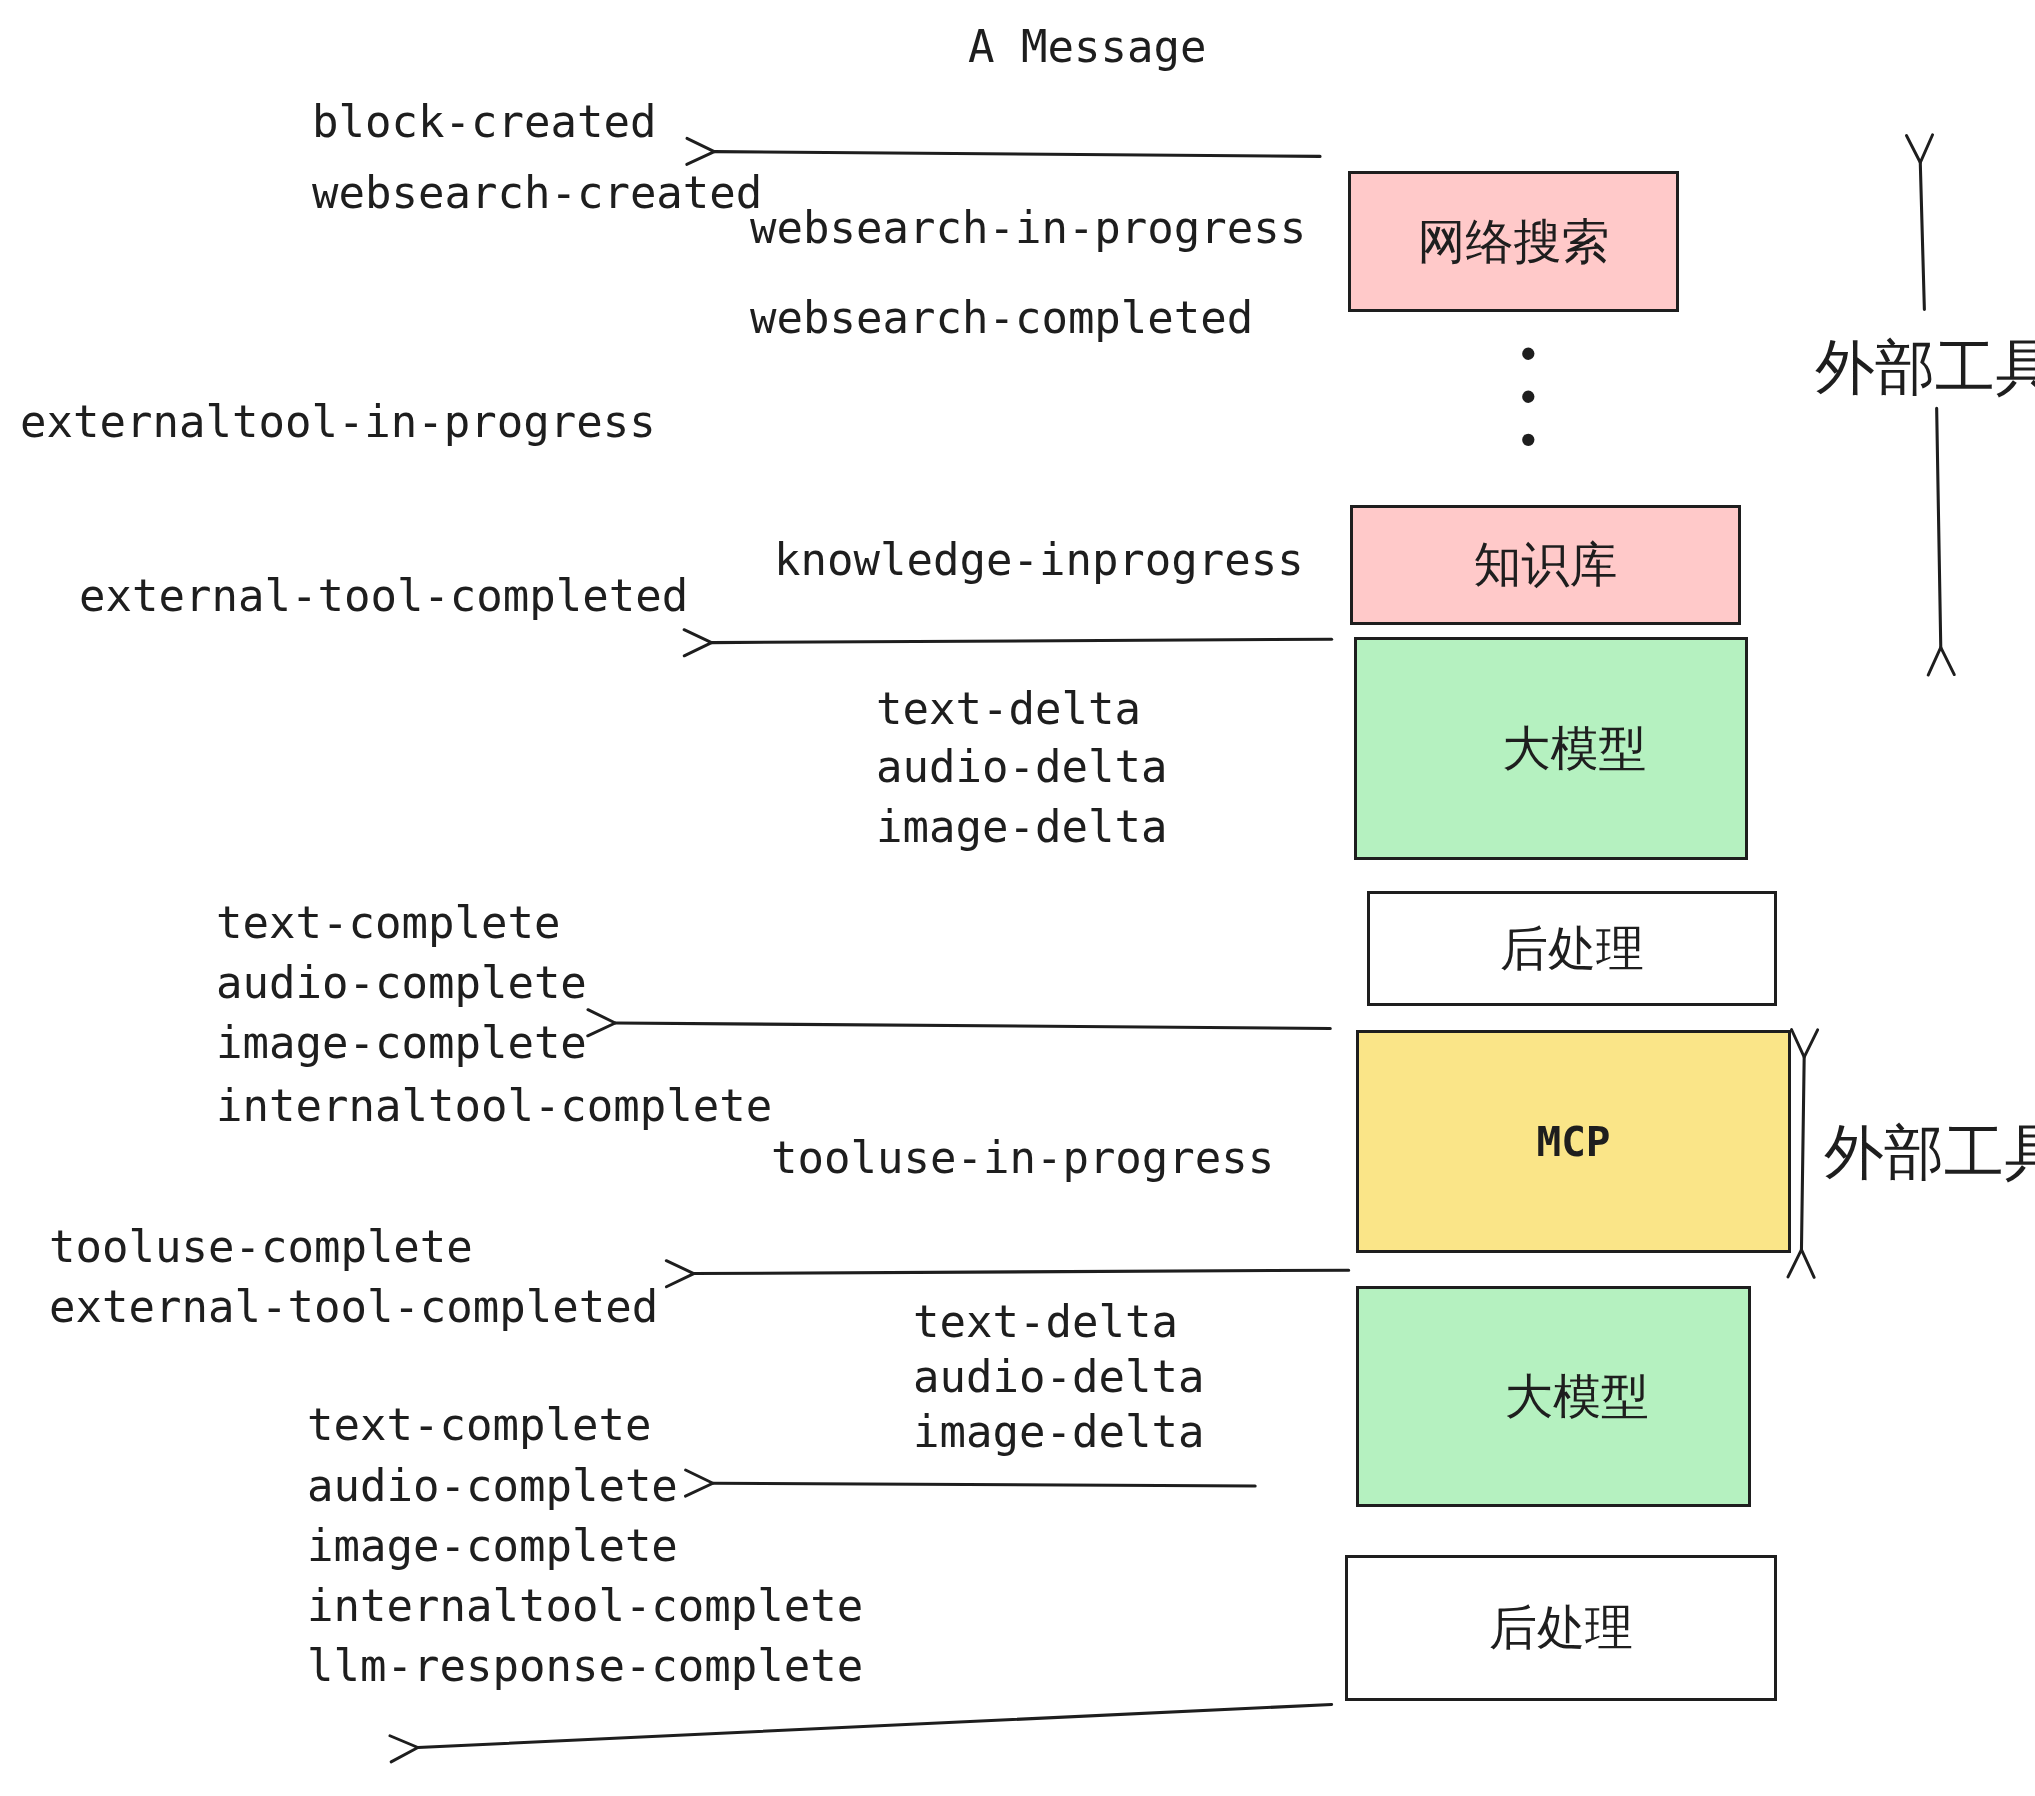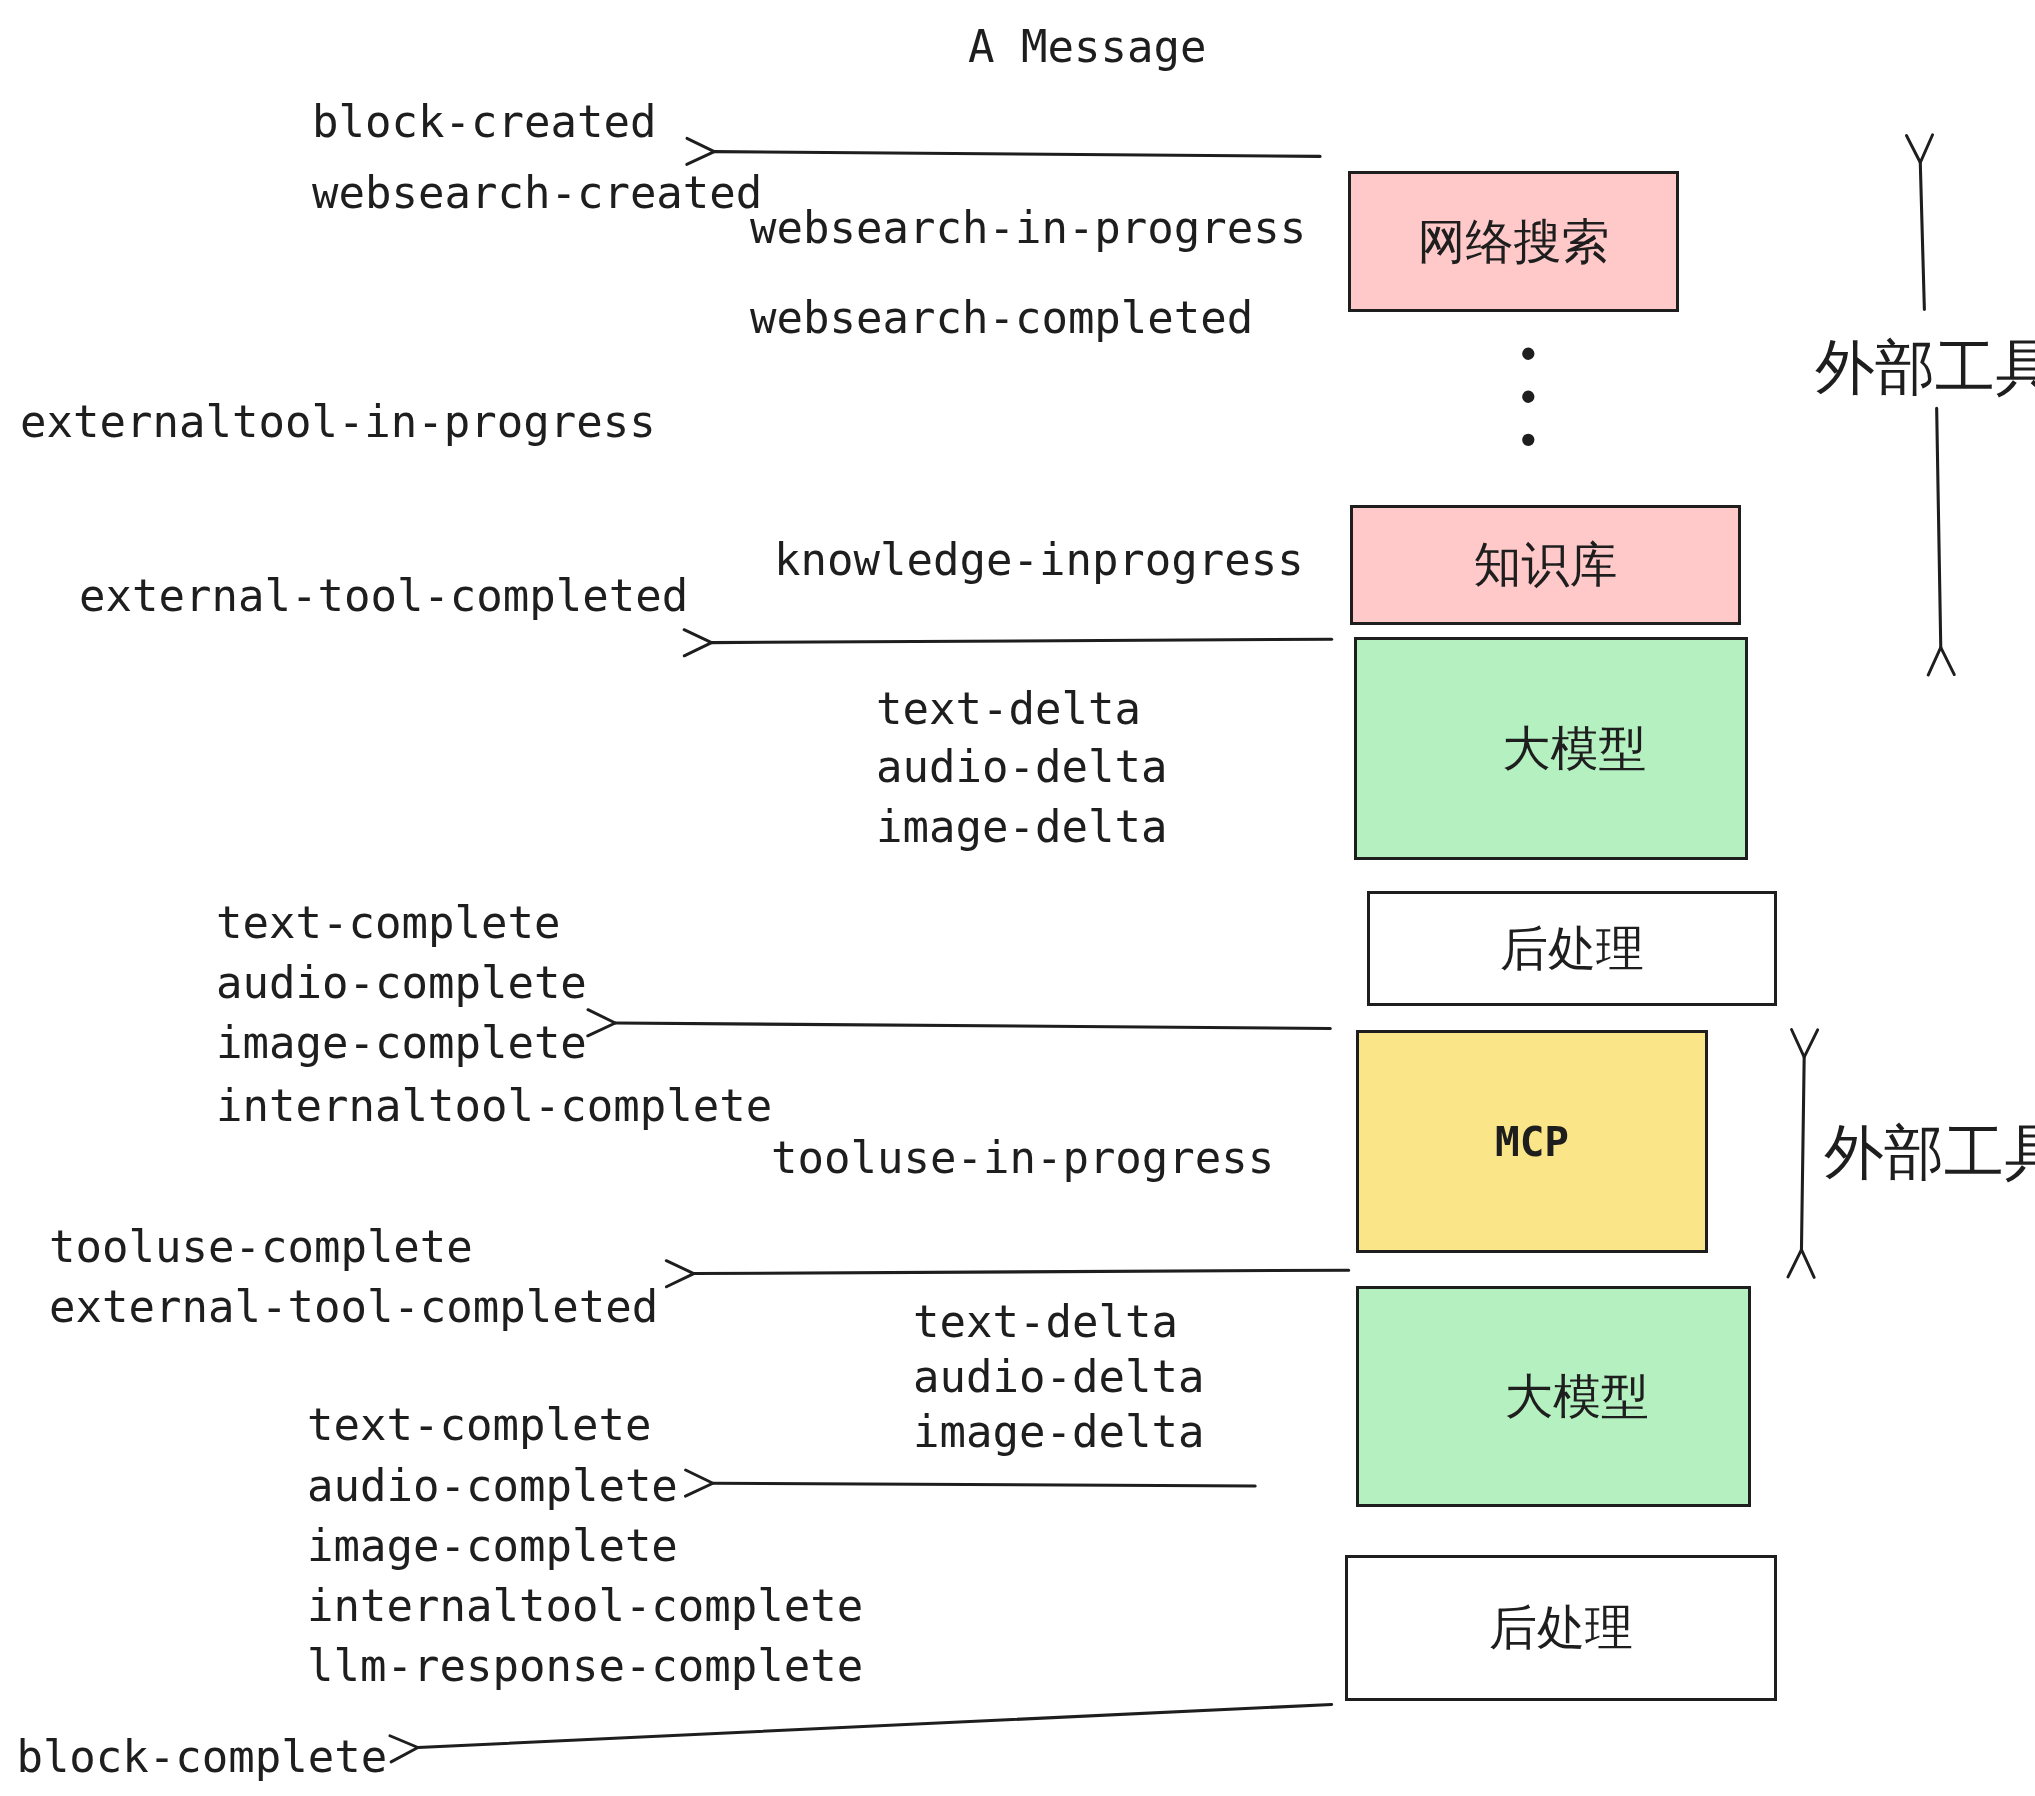--- a/index.html
+++ b/index.html
@@ -106,35 +106,34 @@
   <div class="ev" style="left:913px;top:1298px">text-delta</div>
   <div class="ev" style="left:913px;top:1353px">audio-delta</div>
   <div class="ev" style="left:913px;top:1408px">image-delta</div>
 
   <div class="ev" style="left:307px;top:1401px">text-complete</div>
   <div class="ev" style="left:307px;top:1462px">audio-complete</div>
   <div class="ev" style="left:307px;top:1522px">image-complete</div>
   <div class="ev" style="left:307px;top:1582px">internaltool-complete</div>
   <div class="ev" style="left:307px;top:1642px">llm-response-complete</div>
 
-  <div class="ev" style="left:16.4px;top:1733px">block-complete</div>
 
   <div class="box pink" style="left:1348px;top:171px;width:331px;height:141px">
     <span class="lbl">网络搜索</span>
   </div>
   <div class="box pink" style="left:1350px;top:505px;width:391px;height:120px">
     <span class="lbl">知识库</span>
   </div>
   <div class="box green" style="left:1354px;top:637px;width:394px;height:223px">
     <span class="lbl">大模型</span>
   </div>
   <div class="box white" style="left:1367px;top:891px;width:410px;height:115px">
     <span class="lbl">后处理</span>
   </div>
-  <div class="box yellow" style="left:1356px;top:1030px;width:352px;height:223px">
+  <div class="box yellow" style="left:1356px;top:1030px;width:435px;height:223px">
     <span class="lbl mono">MCP</span>
   </div>
   <div class="box green" style="left:1356px;top:1286px;width:395px;height:221px">
     <span class="lbl">大模型</span>
   </div>
   <div class="box white" style="left:1345px;top:1555px;width:432px;height:146px">
     <span class="lbl">后处理</span>
   </div>
 
   <div class="sidelbl" style="left:1815px;top:328px">外部工具</div>

